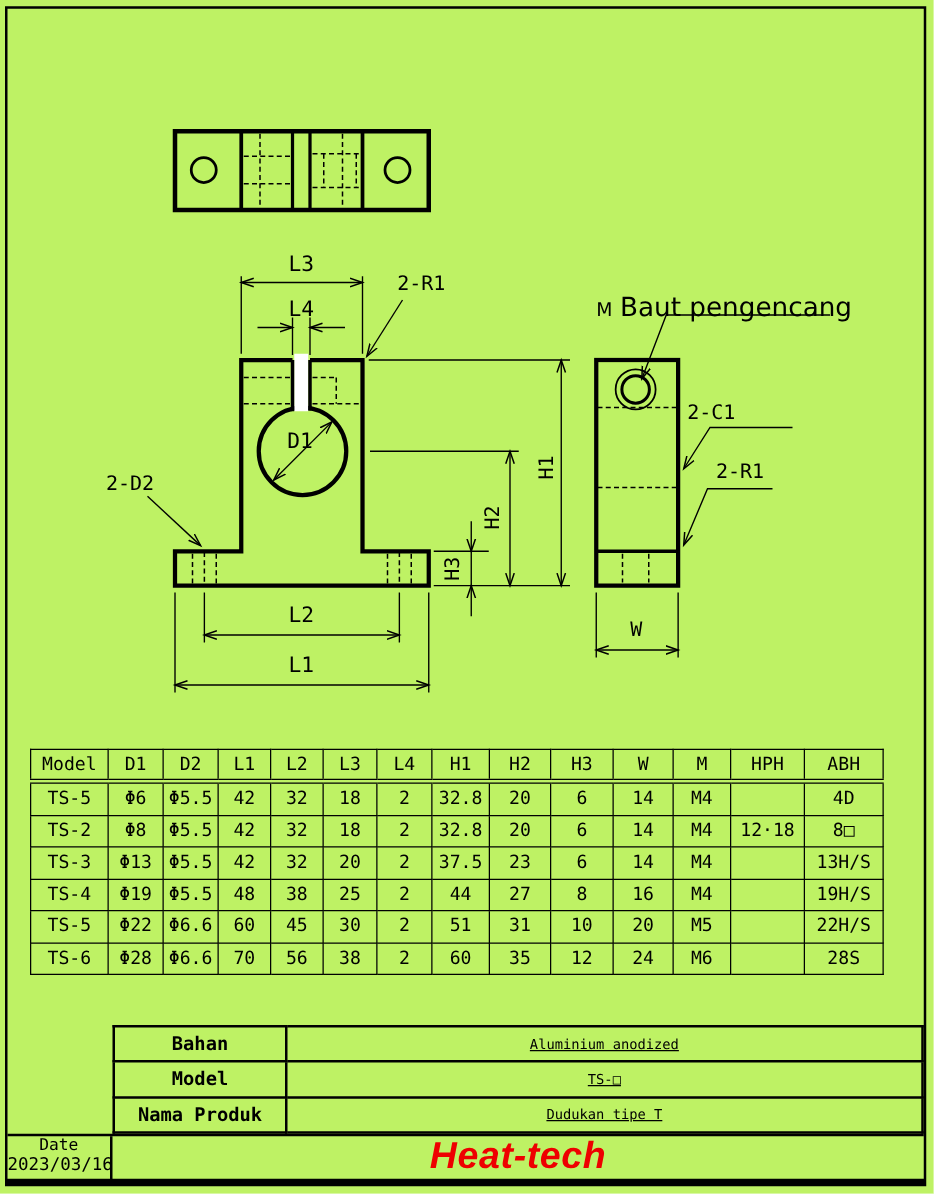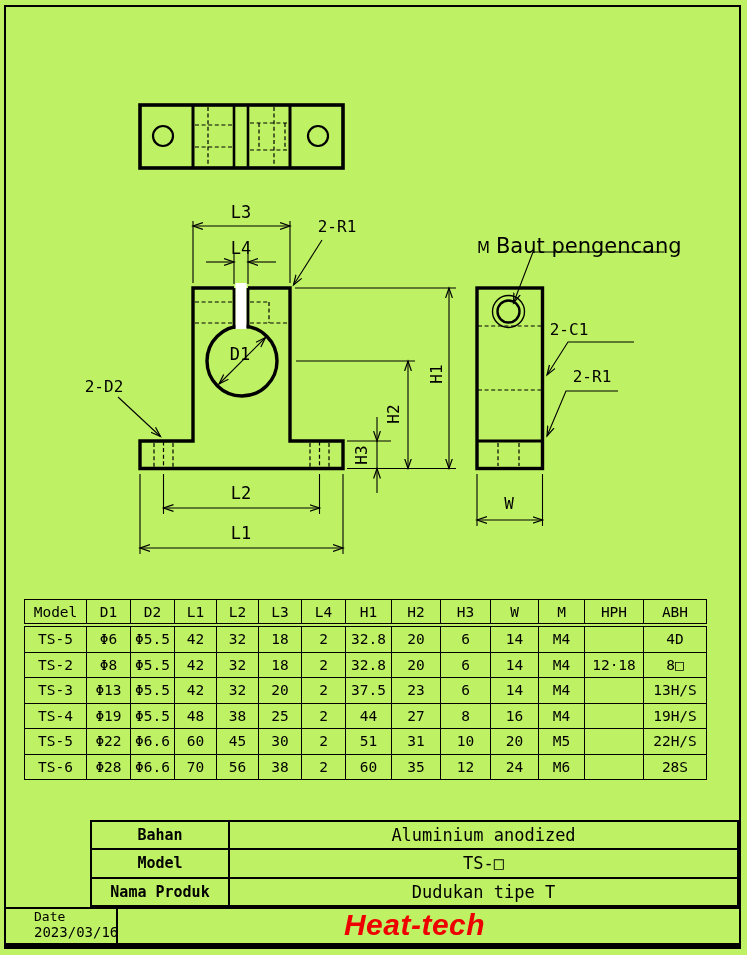--- a/index.html
+++ b/index.html
@@ -33,25 +33,25 @@
     overflow:hidden;white-space:nowrap;
   }
   .dim-table thead th{border-bottom:4px double #000;height:23px;}
   
   .info-table{
     position:absolute;left:90px;top:820px;width:649px;height:87px;
     border-collapse:collapse;table-layout:fixed;
   }
   .info-table td{border:2px solid #000;text-align:center;padding:0;}
   .info-table .info-label{width:136px;font-weight:bold;font-size:15px;}
-  .info-table .info-value{font-size:17px;}
+  .info-table .info-value{font-size:11px;text-decoration:underline;}
   .date-line{position:absolute;left:6px;top:907px;width:733px;border-top:2px solid #000;}
   .date-box{
     position:absolute;left:6px;top:909px;width:84px;height:38px;
-    border-right:2px solid #000;box-sizing:border-box;margin-left:28px;
+    border-right:2px solid #000;box-sizing:border-box;text-align:center;
   }
   .date-box .date-label{display:block;font-size:13px;line-height:15px;}
   .date-box .date-value{display:block;font-size:14px;line-height:16px;}
   .logo{
     position:absolute;left:90px;top:908px;width:649px;height:35px;
     text-align:center;line-height:34px;font-size:30px;font-weight:900;
     font-family:"Liberation Sans",sans-serif;letter-spacing:.5px;
   }
 </style>
 </head>

